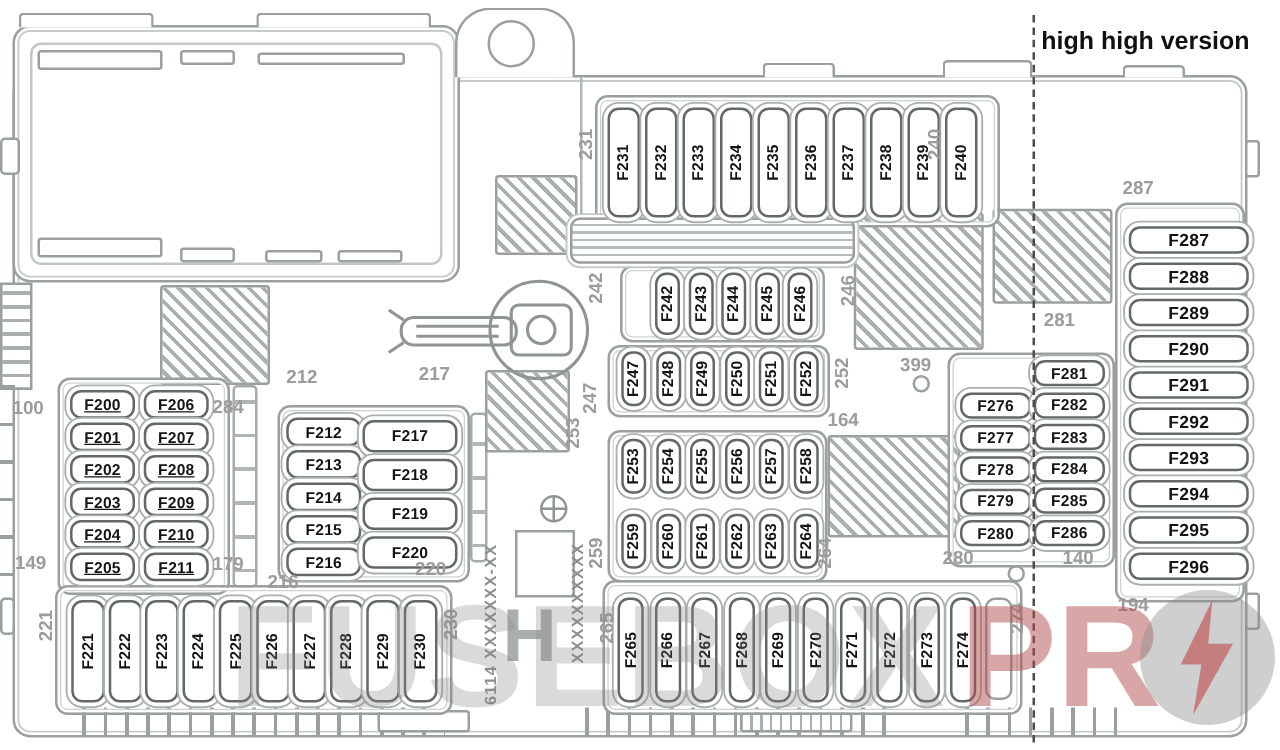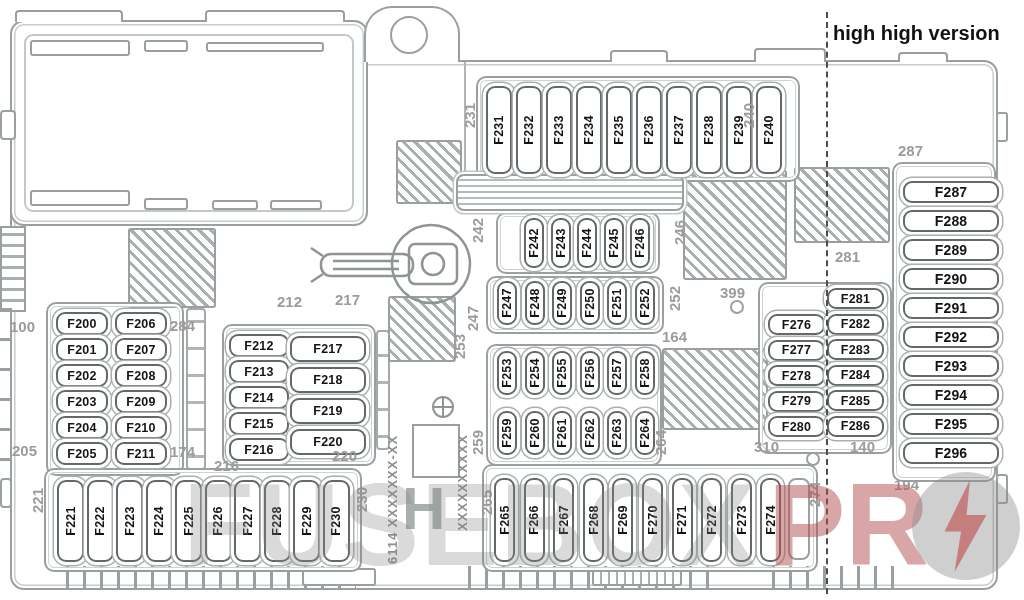--- a/index.html
+++ b/index.html
@@ -47,21 +47,21 @@
   .col { flex-direction:column; }
   .rowf { flex-direction:row; }
   .fz {
     box-sizing:border-box; border:2px solid #636969; border-radius:9px; background:#fff;
     display:flex; align-items:center; justify-content:center;
     font-weight:bold; font-size:12.5px; color:#141414; letter-spacing:0.2px;
     box-shadow:0 0 0 3px #fff, 0 0 0 4.5px #aab0b0;
   }
   .fz span { white-space:nowrap; }
   .vg .fz span { transform:rotate(-90deg); }
-  .g200 .fz, .g206 .fz { width:52px; height:23px; }
+  .g200 .fz, .g206 .fz { width:52px; height:23px;text-decoration:underline; }
   .g212 .fz { width:60px; height:23px;text-align:right; }
   .g217 .fz { width:76px; height:26px; }
   .g276 .fz, .g281 .fz { width:57px; height:21px; }
   .g287 .fz { width:96px; height:22px; font-size:14px; }
   .g221 .fz { width:27px; height:82px; }
   .g231 .fz { width:26px; height:88px; }
   .g242 .fz { width:20px; height:50px; }
   .g247 .fz, .g253 .fz, .g259 .fz { width:20px; height:44px; }
   .g265 .fz { width:21px; height:84px; }
 
@@ -488,43 +488,43 @@
     </div>
     <div class="fz">
       <span>F295</span>
     </div>
     <div class="fz">
       <span>F296</span>
     </div>
   </div>
 
 <div class="mk" style="left:10px;top:318px;">100</div>
-<div class="mk" style="left:12px;top:442px;">205</div>
+<div class="mk" style="left:12px;top:442px;">149</div>
 <div class="mk" style="left:170px;top:317px;">284</div>
-<div class="mk" style="left:170px;top:443px;">174</div>
-<div class="mk" style="left:229px;top:293px;margin-left:48px;">212</div>
+<div class="mk" style="left:170px;top:443px;">179</div>
+<div class="mk" style="left:229px;top:293px;">212</div>
 <div class="mk" style="left:335px;top:291px;">217</div>
 <div class="mk" style="left:214px;top:457px;">216</div>
 <div class="mk" style="left:332px;top:447px;">220</div>
 <div class="mk mkv" style="left:19px;top:492px;">221</div>
 <div class="mk mkv" style="left:343px;top:491px;">230</div>
 <div class="mk mkv" style="left:451px;top:107px;">231</div>
 <div class="mk mkv" style="left:730px;top:107px;">240</div>
 <div class="mk mkv" style="left:459px;top:222px;">242</div>
 <div class="mk mkv" style="left:661px;top:224px;">246</div>
 <div class="mk mkv" style="left:454px;top:310px;">247</div>
 <div class="mk mkv" style="left:656px;top:290px;">252</div>
 <div class="mk mkv" style="left:441px;top:338px;">253</div>
 <div class="mk" style="left:662px;top:328px;">164</div>
 <div class="mk mkv" style="left:459px;top:434px;">259</div>
 <div class="mk mkv" style="left:642px;top:434px;">264</div>
 <div class="mk mkv" style="left:468px;top:494px;">265</div>
 <div class="mk mkv" style="left:796px;top:486px;">274</div>
 <div class="mk" style="left:720px;top:284px;">399</div>
-<div class="mk" style="left:754px;top:438px;">310</div>
+<div class="mk" style="left:754px;top:438px;">280</div>
 <div class="mk" style="left:812px;top:248px;margin-left:23px;">281</div>
 <div class="mk" style="left:850px;top:438px;">140</div>
 <div class="mk" style="left:898px;top:142px;">287</div>
 <div class="mk" style="left:894px;top:476px;">194</div>
 
 <div class="pn" style="left:317px;top:492px;width:150px;">6114 XXXXXXX-XX</div>
 <div class="pn" style="left:397px;top:475px;width:130px;">XXXXXXXXXX</div>
 <div class="hmark" style="left:402px;top:474px;">H</div>
 
 <div class="dash"></div>

